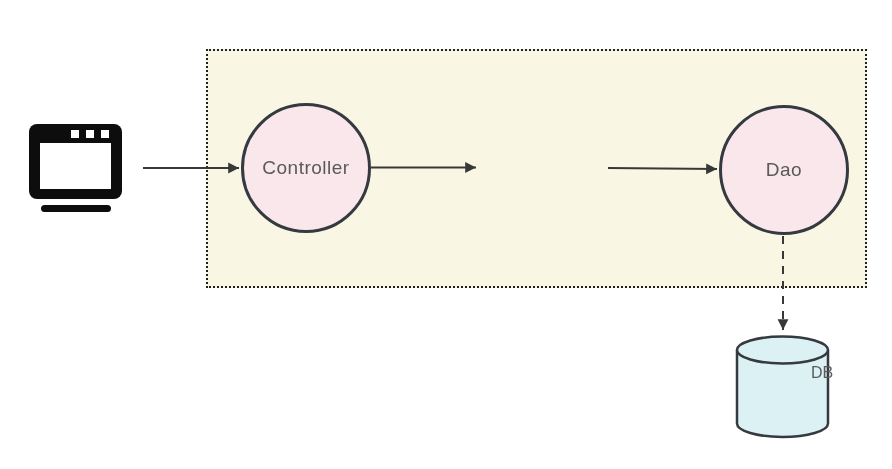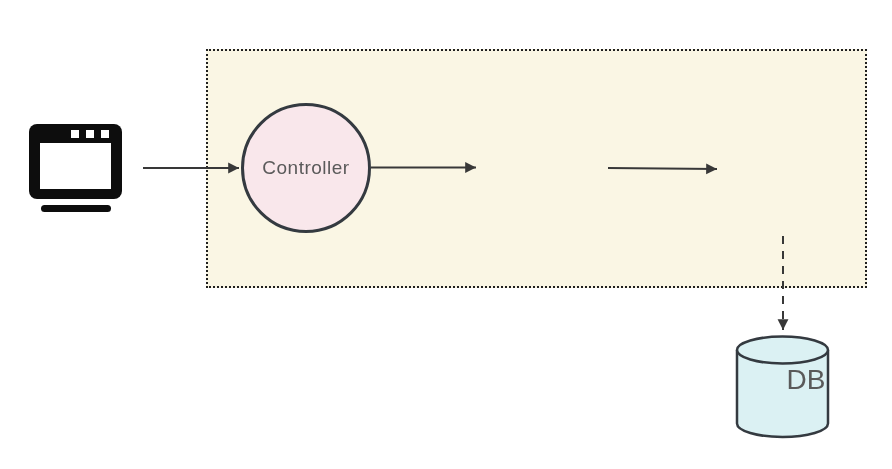--- a/index.html
+++ b/index.html
@@ -68,25 +68,25 @@
   .node-label{
     color:var(--label);
     font-size:19px;
     letter-spacing:0.5px;
   }
   .node-controller{ left:241px; top:103px; }
   .node-service{ left:478px; top:103px; }
   .node-dao{ left:719px; top:105px; }
   .db-label{
     position:absolute;
-    left:776px; top:364px;
+    left:792px; top:364px;
     width:60px;
     text-align:center;
     color:var(--label);
-    font-size:28px;
+    font-size:16px;
     z-index:4;
   }
   .client-icon{
     position:absolute;
     left:28px; top:123px;
     z-index:3;
   }
 </style>
 </head>
 <body>
@@ -118,16 +118,19 @@
     <rect x="12" y="20" width="71" height="46" fill="#ffffff"></rect>
     <rect x="43" y="7" width="8" height="8" fill="#ffffff"></rect>
     <rect x="58" y="7" width="8" height="8" fill="#ffffff"></rect>
     <rect x="73" y="7" width="8" height="8" fill="#ffffff"></rect>
     <rect x="13" y="82" width="70" height="7" rx="3.5" fill="var(--icon)"></rect>
   </svg>
 
   <div class="node-circle node-controller">
     <span class="node-label">Controller</span>
   </div>
+  <div class="node-circle node-dao">
+    <span class="node-label">Dao</span>
+  </div>
 
   <div class="db-label">DB</div>
 
 </div>
 
 </body></html>

